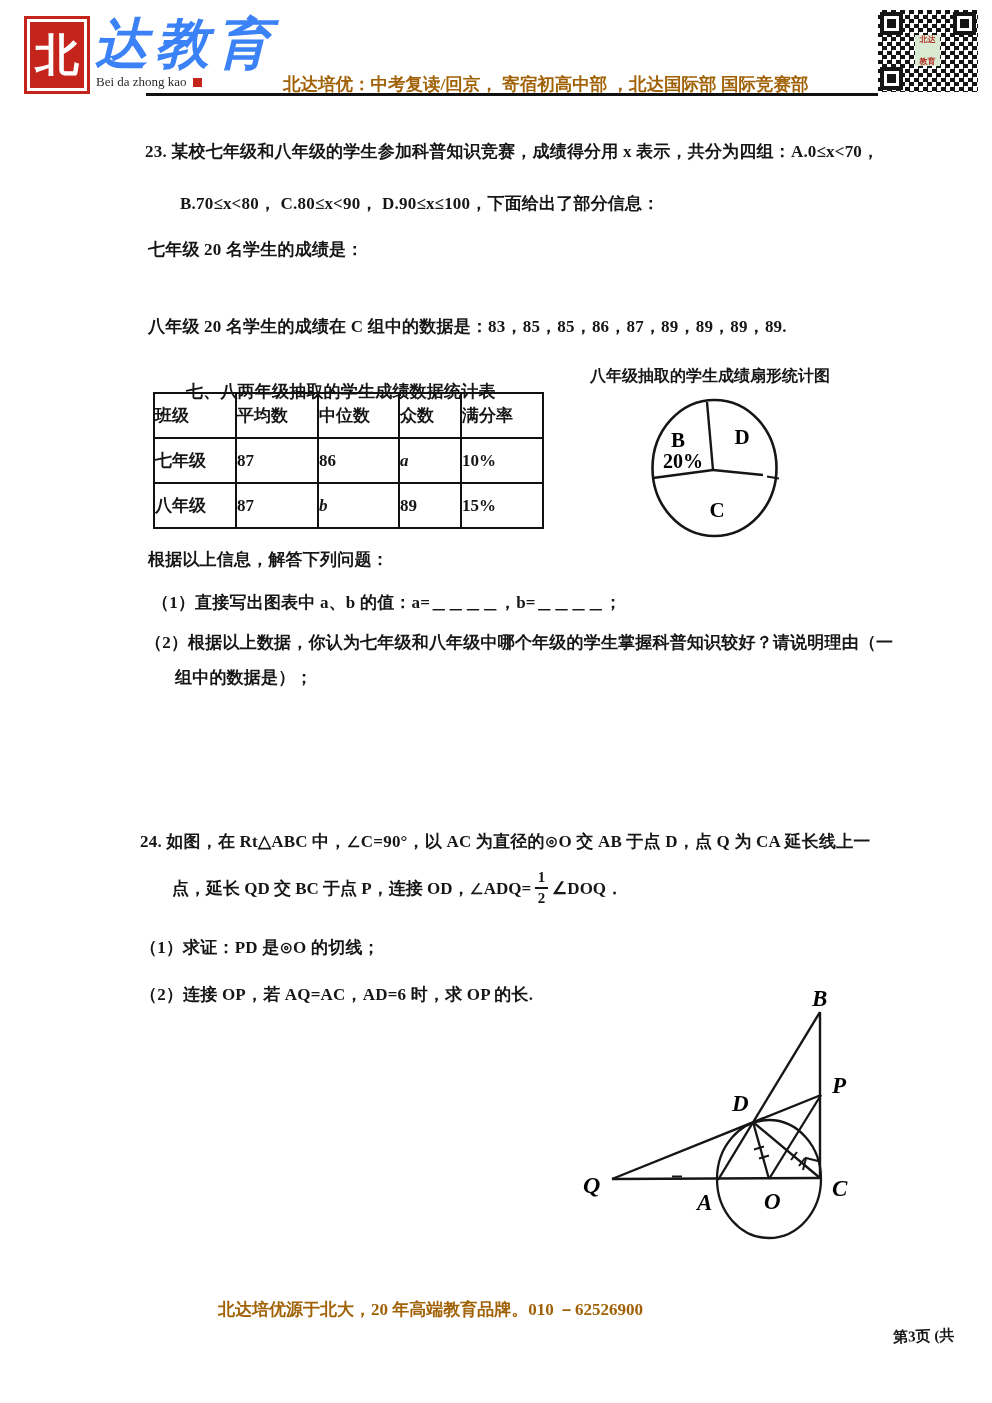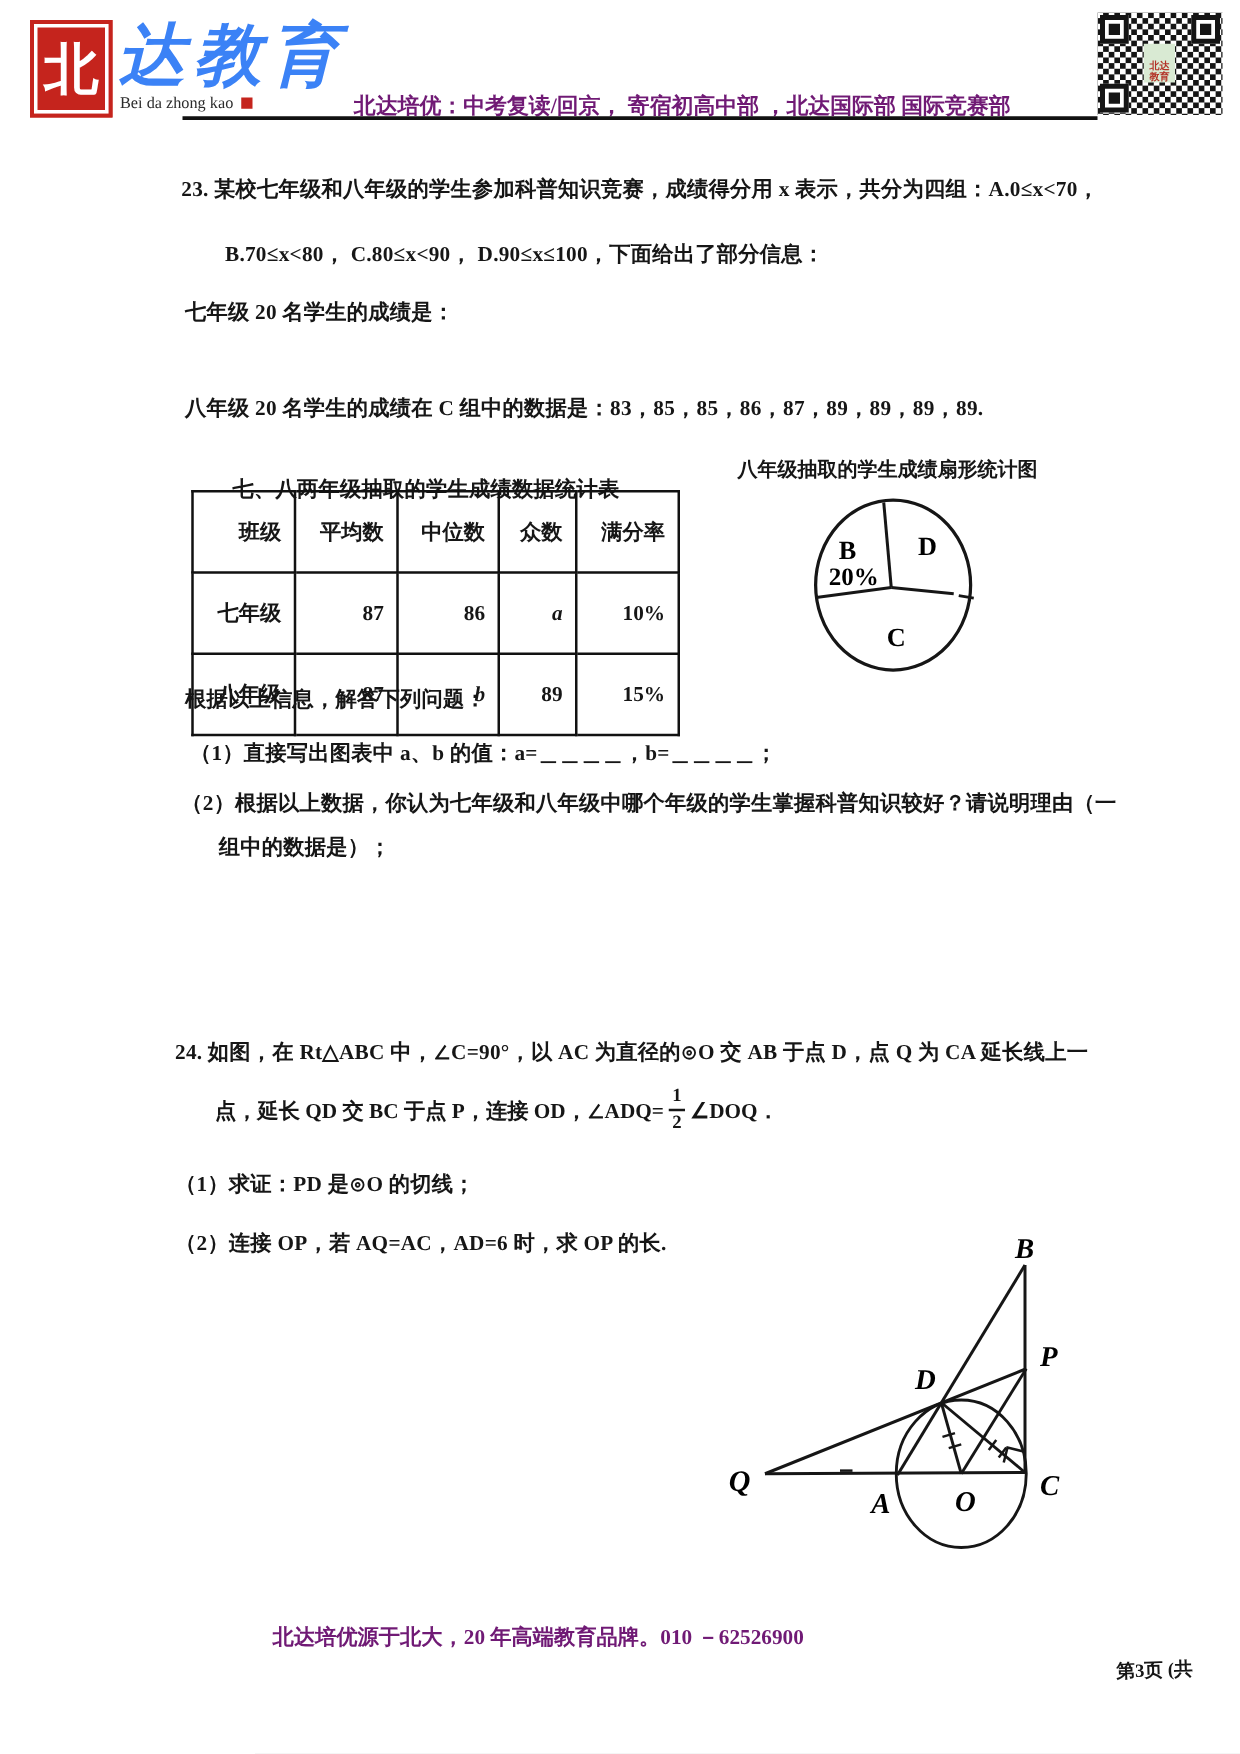--- a/index.html
+++ b/index.html
@@ -1,44 +1,44 @@
 <!DOCTYPE html>
 <html><head>
 <meta charset="utf-8">
 <style>
   html,body{margin:0;padding:0;background:#e8e8e8;}
   #page{position:relative;width:992px;height:1403px;background:#ffffff;overflow:hidden;
         font-family:"Liberation Serif",serif;color:#161616;}
   .abs{position:absolute;}
   .line{white-space:nowrap;font-weight:600;font-size:17px;letter-spacing:.2px;color:#161616;}
   .small-line{white-space:nowrap;font-weight:600;font-size:16px;}
-  .red{color:#701a75;}
+  .red{color:#a16207;}
   
   .seal{left:24px;top:16px;width:60px;height:72px;background:#c5241d;border:3px solid #c5241d;
         box-shadow:inset 0 0 0 3px #fff;display:flex;align-items:center;justify-content:center;}
   .seal-char{color:#fff;font-size:44px;font-weight:bold;font-family:"Liberation Serif",serif;}
   .brand-script{left:94px;top:8px;font-size:54px;font-weight:bold;font-style:italic;
         letter-spacing:7px;color:#3b82f6;white-space:nowrap;}
   .brand-sub{left:96px;top:74px;font-size:13px;color:#2b2b2b;white-space:nowrap;display:flex;align-items:center;gap:6px;}
   .brand-sub-sq{width:9px;height:9px;background:#c5241d;display:inline-block;}
   .slogan{left:283px;top:72px;font-size:17.5px;font-weight:600;white-space:nowrap;}
   .hdr-rule{left:146px;top:93px;width:732px;height:3px;background:#111;}
   
   .qr{left:878px;top:10px;width:100px;height:82px;
       background:repeating-conic-gradient(#151515 0% 25%,#ffffff 0% 50%) 0 0/9px 9px;}
   .qr-finder{position:absolute;width:23px;height:23px;border:4px solid #151515;background:#fff;
       display:flex;align-items:center;justify-content:center;box-sizing:border-box;}
   .qr-core{width:9px;height:9px;background:#151515;}
   .qr-sticker{position:absolute;left:37px;top:25px;width:25px;height:31px;background:#d9ead3;
-      display:flex;flex-direction:column;align-items:center;justify-content:flex-end;line-height:1.15;}
+      display:flex;flex-direction:column;align-items:center;justify-content:space-between;line-height:1.15;}
   .qr-sticker span{font-size:8px;color:#b33227;font-weight:bold;}
   
   table.stats{border-collapse:collapse;table-layout:fixed;}
-  table.stats td{border:2.5px solid #111;text-align:right;vertical-align:middle;
-      font-size:17px;font-weight:600;padding:10px;height:43px;}
+  table.stats td{border:2.5px solid #111;text-align:left;vertical-align:middle;
+      font-size:17px;font-weight:600;padding:0;height:43px;}
   .it{font-style:italic;font-family:"Liberation Serif",serif;}
   
   .fracline{display:flex;align-items:center;white-space:nowrap;font-weight:600;font-size:17px;}
   .frac{display:inline-flex;flex-direction:column;align-items:center;margin:0 4px;
         font-size:15px;line-height:1.05;font-weight:600;}
   .frac .bar{width:13px;height:2px;background:#161616;margin:1.5px 0;}
   .pgnum{font-size:15px;font-weight:bold;white-space:nowrap;transform:rotate(-2deg);}
   svg text{font-family:"Liberation Serif","DejaVu Serif",serif;}
 </style>
 </head>

